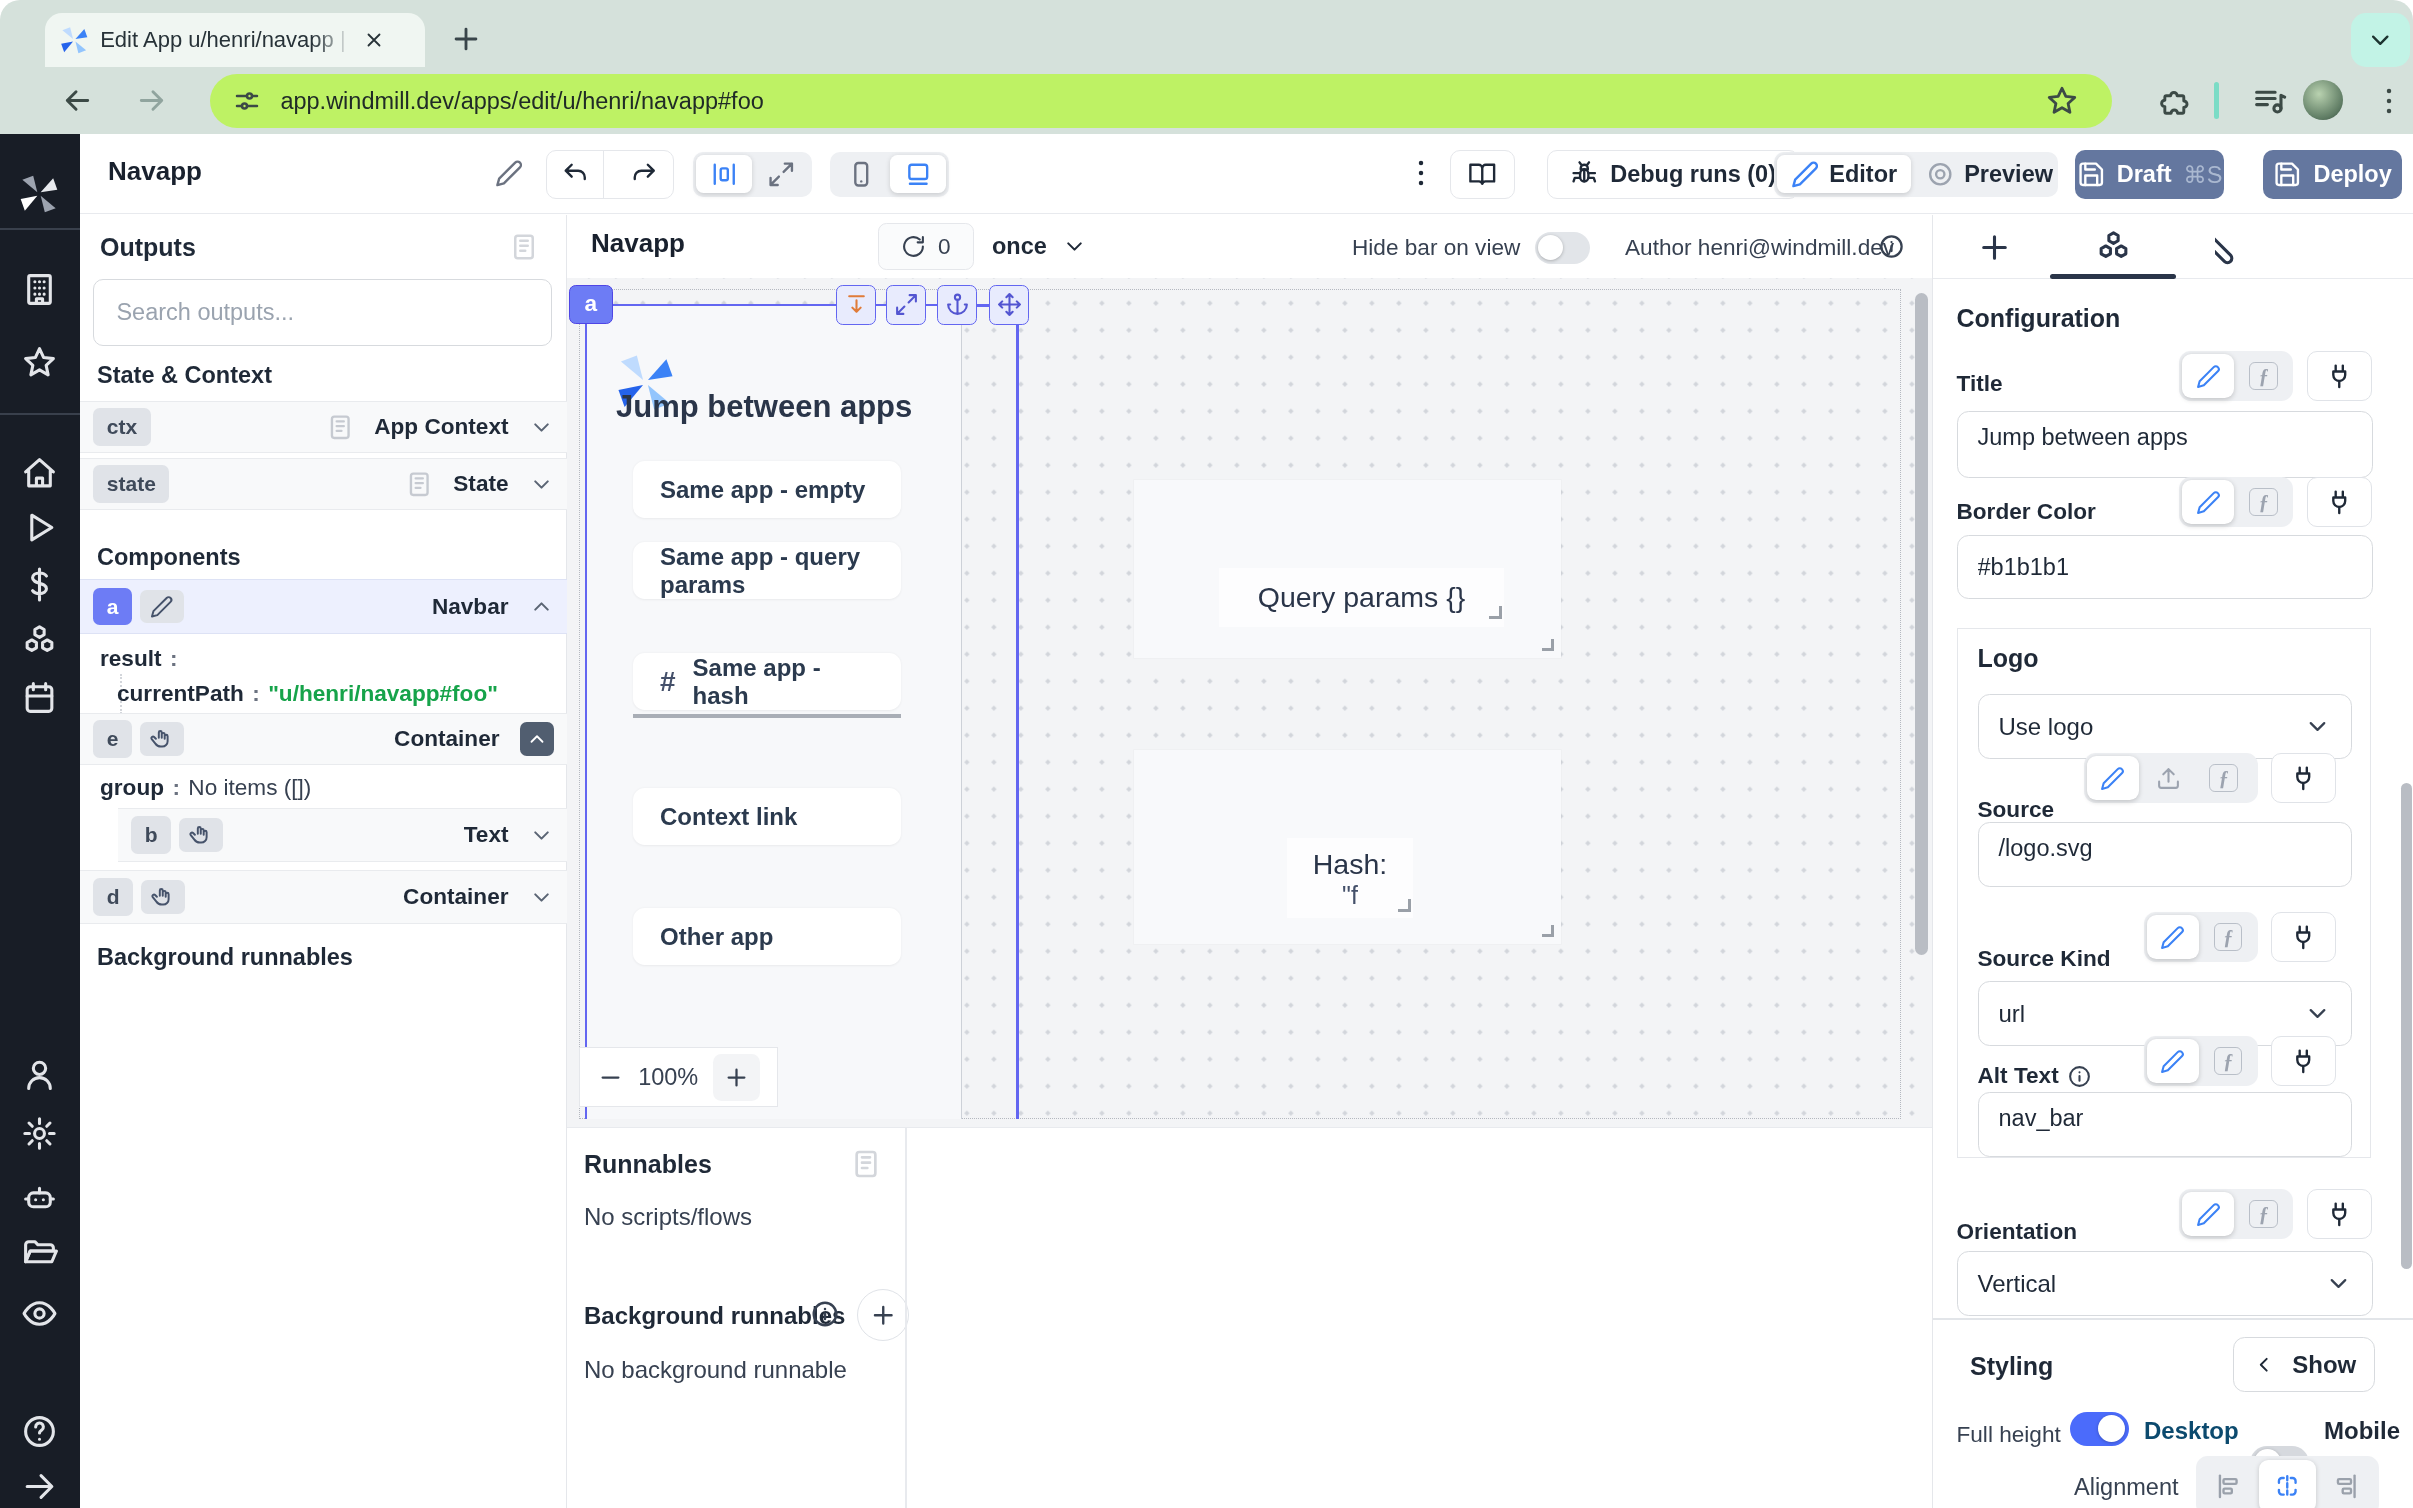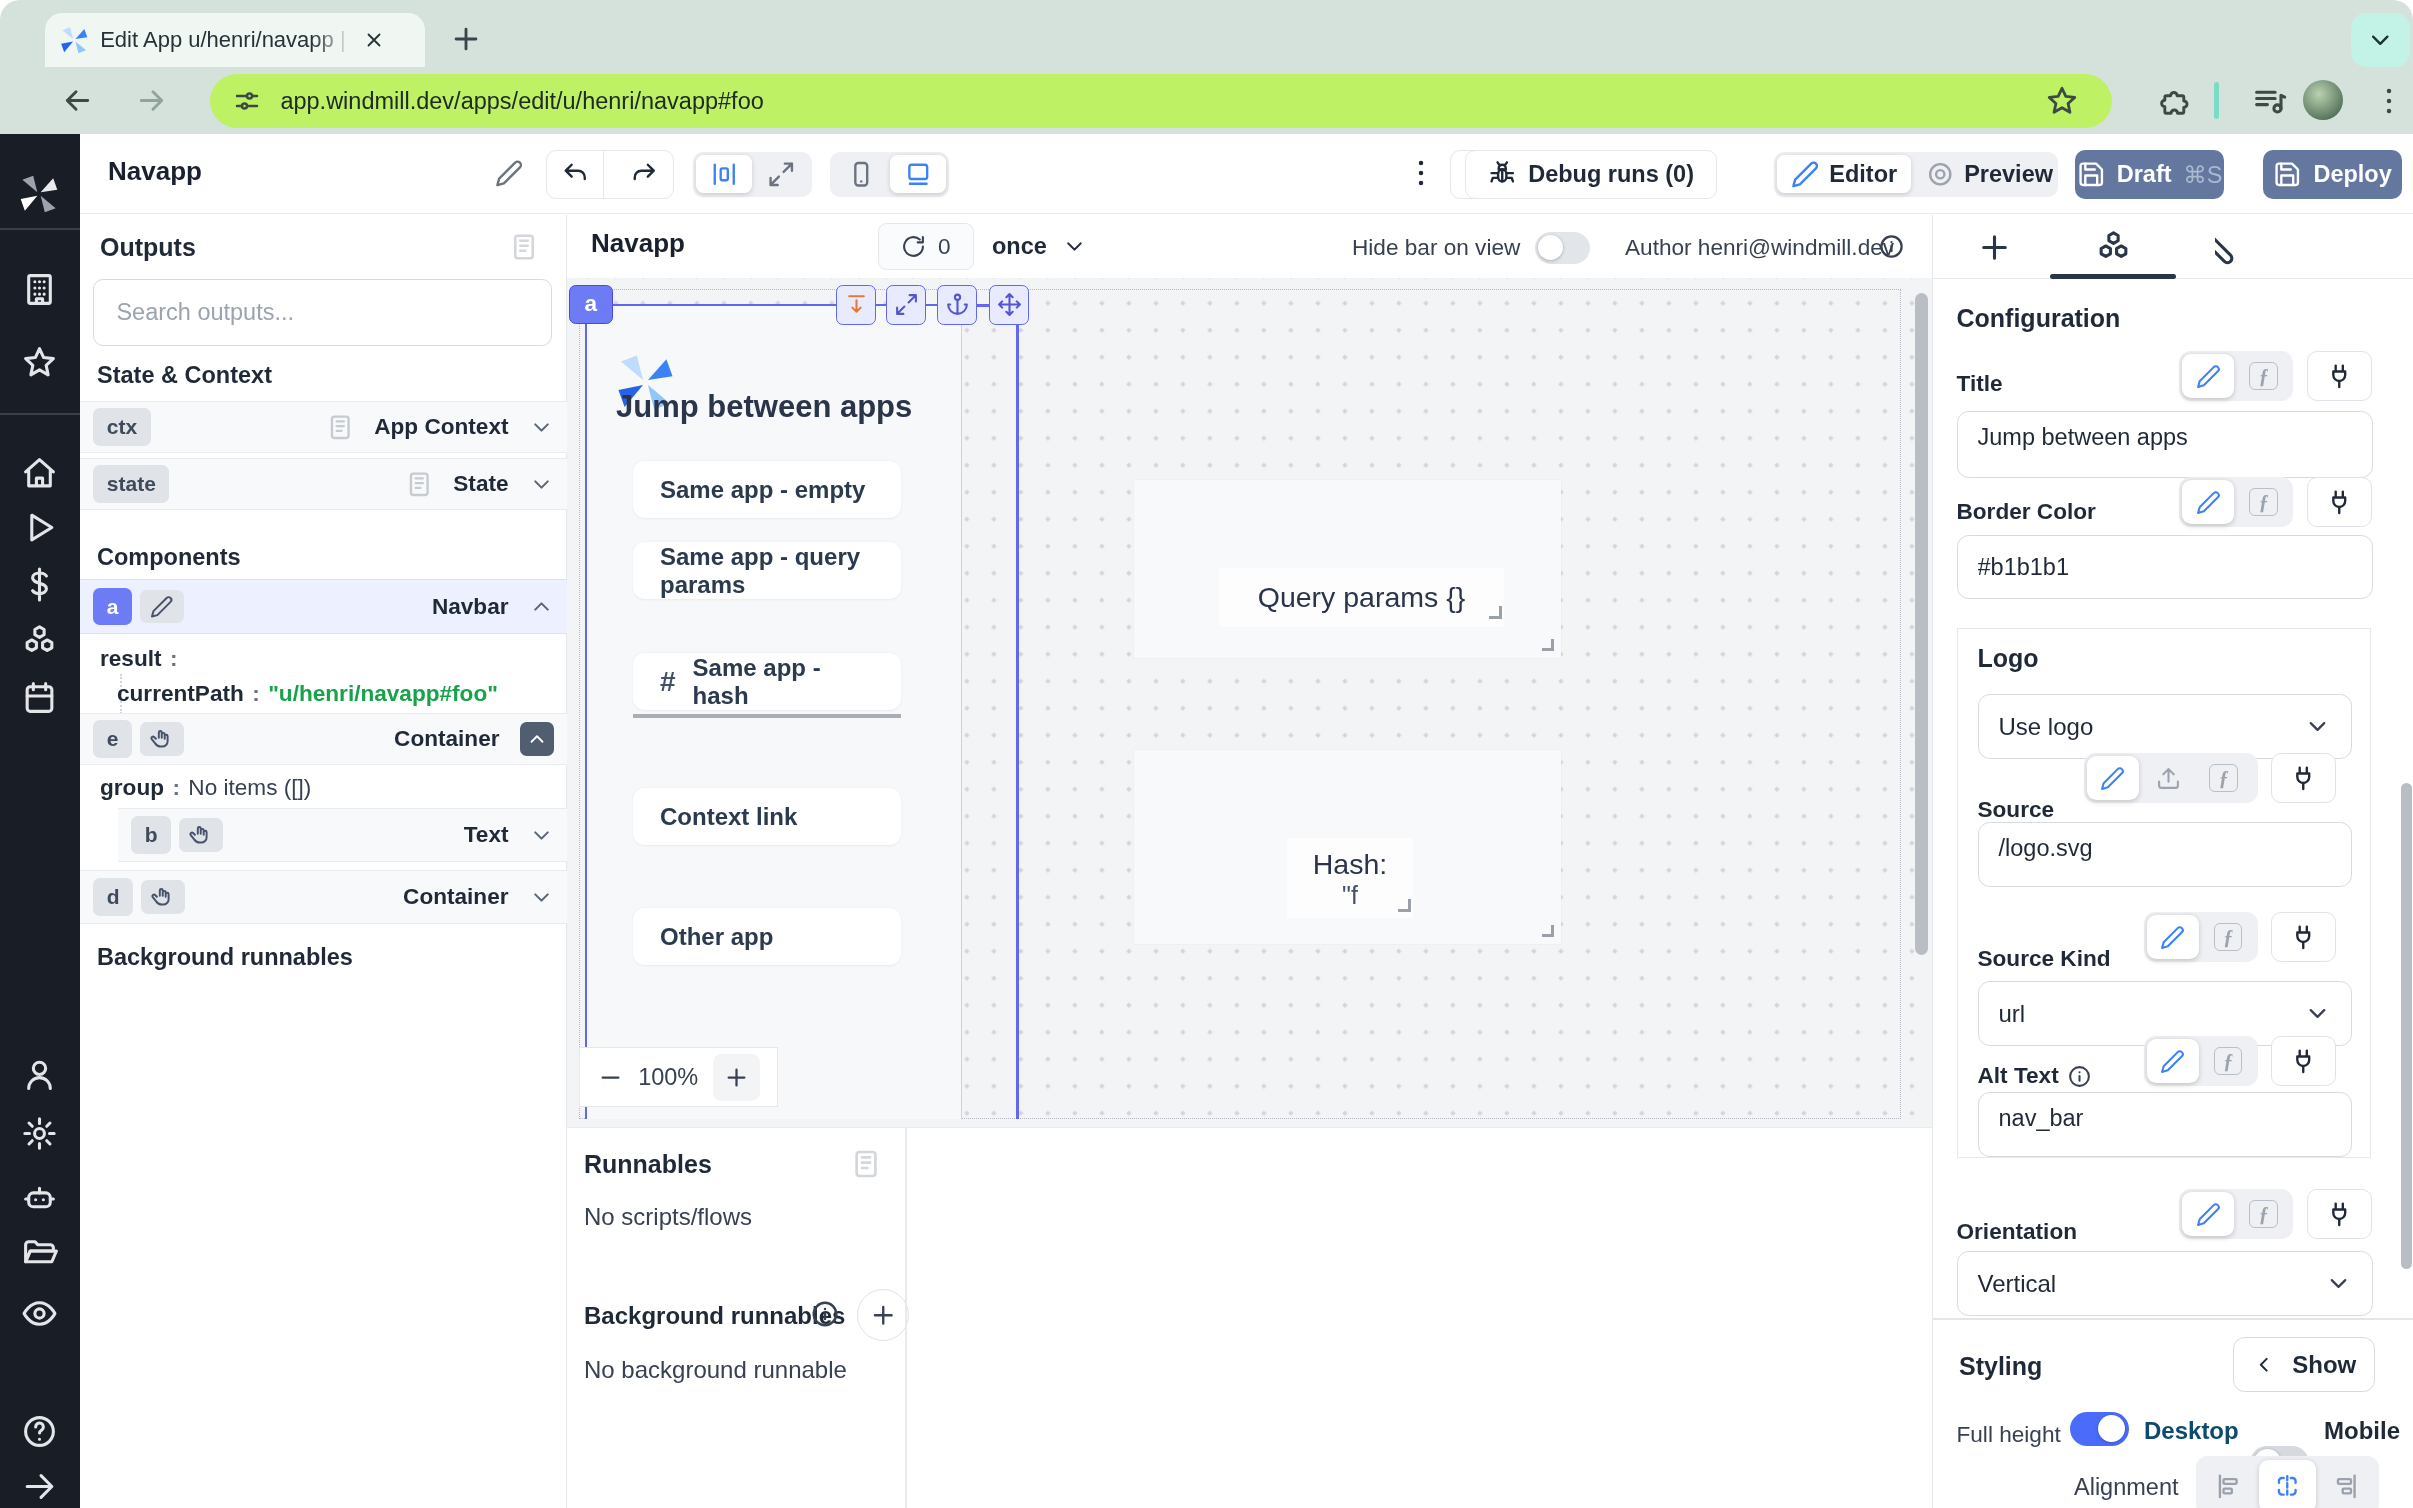--- a/index.html
+++ b/index.html
@@ -419,21 +419,21 @@
     </div>
 
     <svg class="ic abs" style="left:1324px;top:22px;width:34px;height:34px;color:#1f2937" viewBox="0 0 40 40" width="34" height="34">
         <use href="#i-dotsv"></use>
       </svg>
     <div class="tb-btn" style="left:1370px;width:65px">
         <svg class="ic tb-ic" viewBox="0 0 34 34" width="28.5" height="28.5">
           <use href="#i-book"></use>
         </svg>
       </div>
-    <div class="tb-btn" style="left:1385px;width:252px">
+    <div class="tb-btn" style="left:1467px;width:252px">
       <svg class="ic tb-ic" viewBox="0 0 34 34" width="28.5" height="28.5">
           <use href="#i-bug"></use>
         </svg>
       <span class="tb-label">Debug runs (0)</span>
     </div>
 
     <div class="seg" style="left:1694px;width:284px">
       <div class="seg-cell on">
         <svg class="ic tb-ic" viewBox="0 0 34 34" width="28.5" height="28.5">
             <use href="#i-pencil"></use>
@@ -907,21 +907,21 @@
           </svg>
         </div>
       <div class="rp-select" style="left:23.5px;top:972px;width:416px;height:65px">
         <span>Vertical</span>
         <svg class="ic" width="27" height="27" style="color:#374151" viewBox="0 0 32 32">
             <use href="#i-chevd"></use>
           </svg>
       </div>
 
       <div class="rp-divider" style="top:1039px"></div>
-      <span class="sb-h abs" style="left:26px;top:1073px">Styling</span>
+      <span class="sb-h abs" style="left:37px;top:1073px">Styling</span>
       <div class="show-btn">
         <svg class="ic" width="23.5" height="23.5" viewBox="0 0 28 28">
             <use href="#i-chevl"></use>
           </svg>
         <span>Show</span>
       </div>
 
       <span class="small-label abs" style="left:23.5px;top:1143px;font-size:22.6px">Full height</span>
       <div class="toggle abs" style="left:137px;top:1133px;width:59px;height:34px;background:#4b6bfb">
         <span class="knob" style="right:4.2px;width:27px;height:27px"></span>

